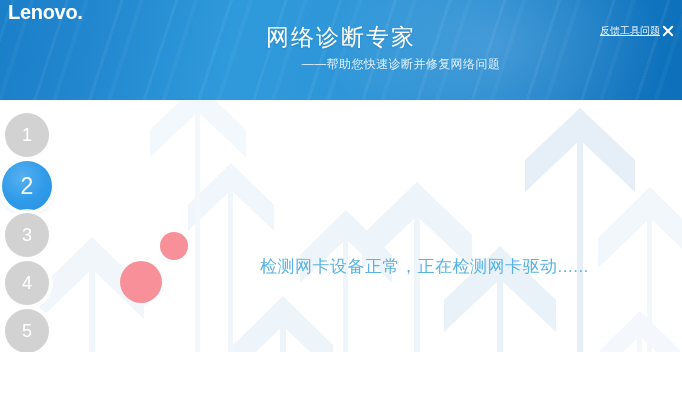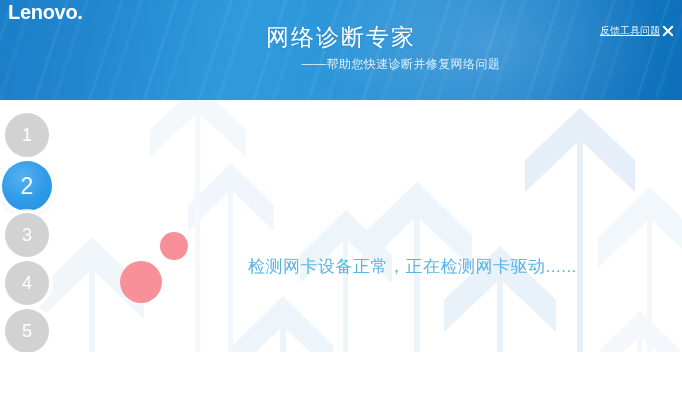--- a/index.html
+++ b/index.html
@@ -244,21 +244,21 @@
   .dot-small {
     left: 50px;
     top: 4px;
     width: 28px;
     height: 28px;
   }
 
   
   .status-message {
     position: absolute;
-    left: 248px;
+    left: 260px;
     top: 255px;
     color: #5bb3e4;
     font-size: 17px;
     line-height: 24px;
     letter-spacing: 0.5px;
     white-space: nowrap;
   }
 </style>
 </head>
 <body>

